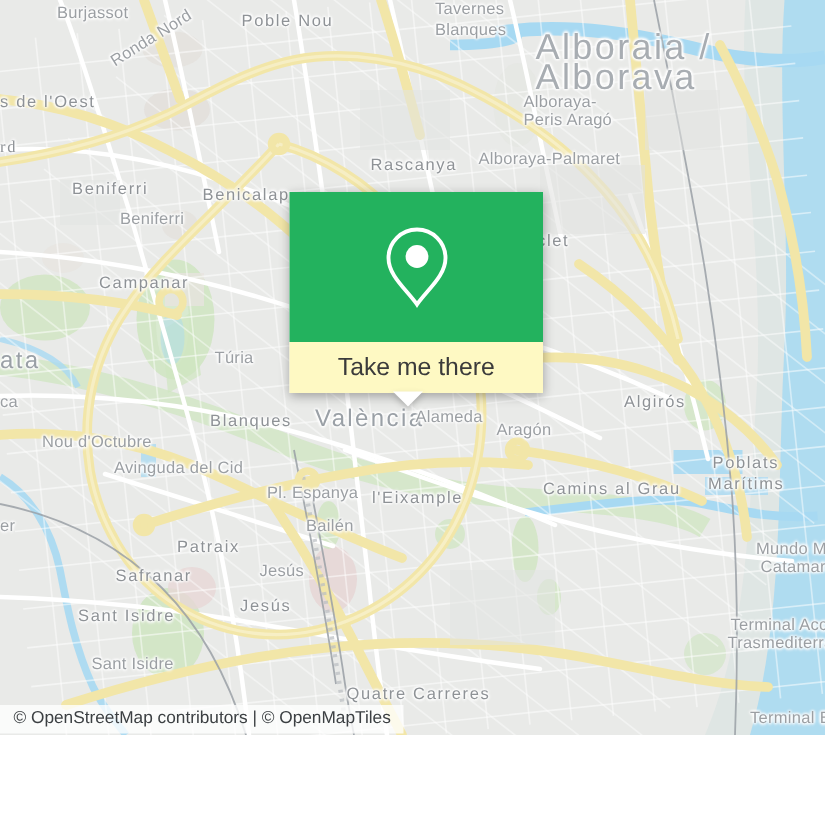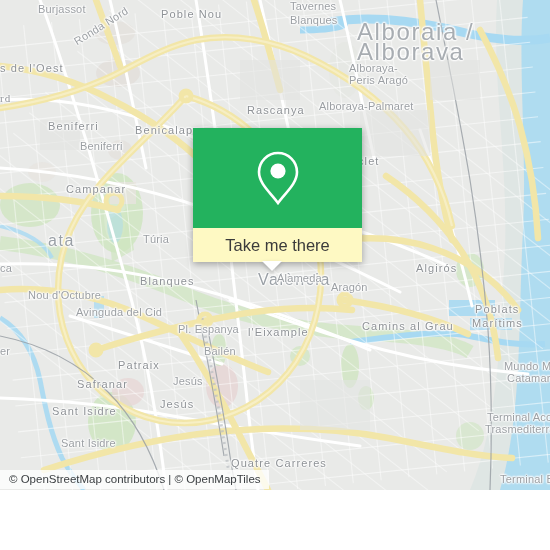--- a/index.html
+++ b/index.html
@@ -11,21 +11,21 @@
   }
   #app{position:relative;width:550px;height:550px;overflow:hidden;background:#fff;}
 
   
   .map{position:absolute;left:0;top:0;width:550px;height:490px;overflow:hidden;background:#e9eae8;}
   .map-canvas{position:absolute;left:0;top:0;width:550px;height:490px;}
   .lbl{position:absolute;color:#9aa0a6;white-space:nowrap;letter-spacing:.2px;
        text-shadow:0 0 2px #fff,0 0 2px #fff,1px 0 2px #fff,-1px 0 2px #fff,0 1px 2px #fff,0 -1px 2px #fff;}
   .lbl.l1{font-size:11px;color:#9b9fa3;}
   .lbl.l2{font-size:11px;color:#8e9296;letter-spacing:1.1px;}
-  .lbl.l3{font-size:16px;color:#9aa0a6;letter-spacing:1.6px;margin-left:48px;}
+  .lbl.l3{font-size:16px;color:#9aa0a6;letter-spacing:1.6px;}
   .lbl.l4{font-size:24px;color:#a8adb2;letter-spacing:1.6px;}
 
   
   .attrib{position:absolute;left:0;top:470px;height:19px;line-height:19px;
     background:rgba(255,255,255,.78);color:#3c4043;font-size:11.5px;
     padding:0 8px 0 9px;white-space:nowrap;}
 
   
   .card{position:absolute;left:193px;top:128px;width:169px;
         box-shadow:0 2px 7px rgba(0,0,0,.33);background:#fff;}

